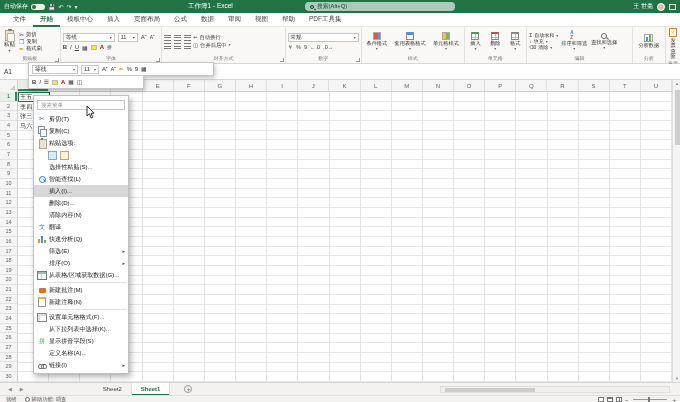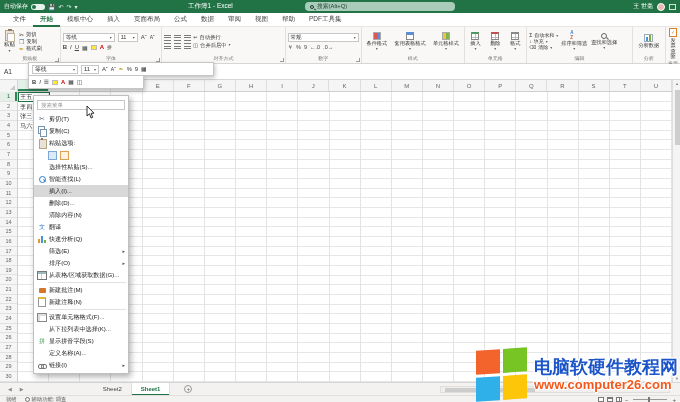--- a/index.html
+++ b/index.html
@@ -646,26 +646,14 @@
     <div class="sb-right">
       <span class="viewic"></span>
       <span class="viewic v2"></span>
       <span class="viewic v3"></span>
       <span class="zsign">−</span>
       <span class="zoomline"></span>
       <span class="zsign">+</span>
     </div>
   </div>
 
-  <div class="watermark">
-    <div class="winflag">
-        <i class="f1"></i>
-        <i class="f2"></i>
-        <i class="f3"></i>
-        <i class="f4"></i>
-      </div>
-    <div class="wmtext">
-      <span class="wm1">电脑软硬件教程网</span>
-      <span class="wm2">www.computer26.com</span>
-    </div>
-  </div>
 
 </div>
 
 </body></html>

